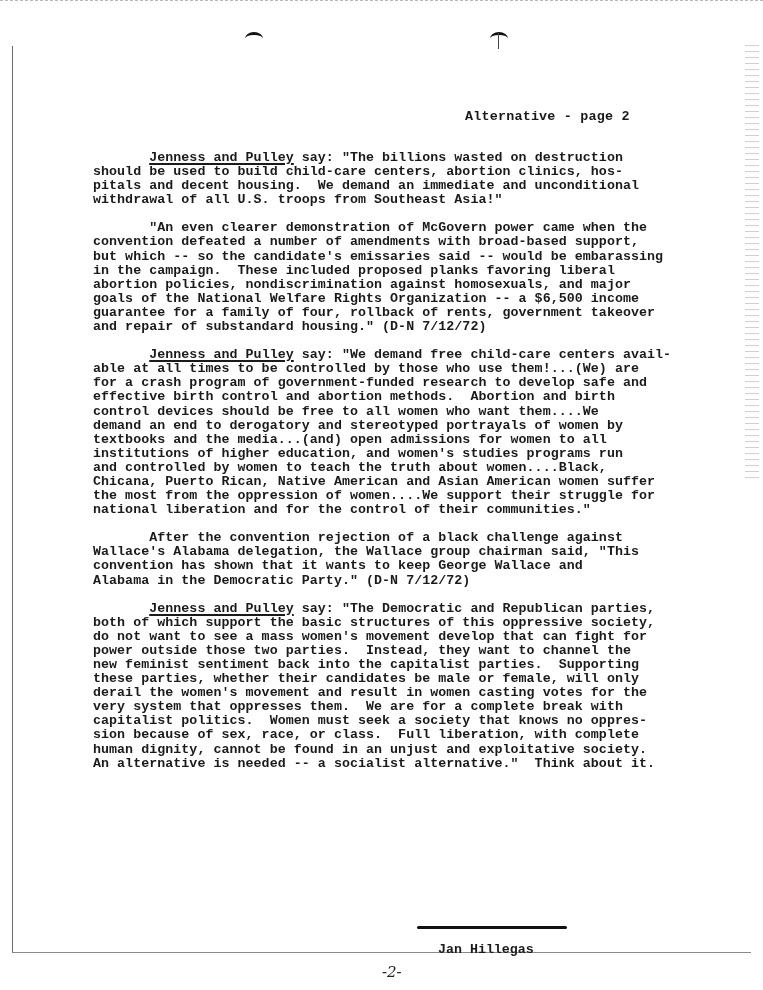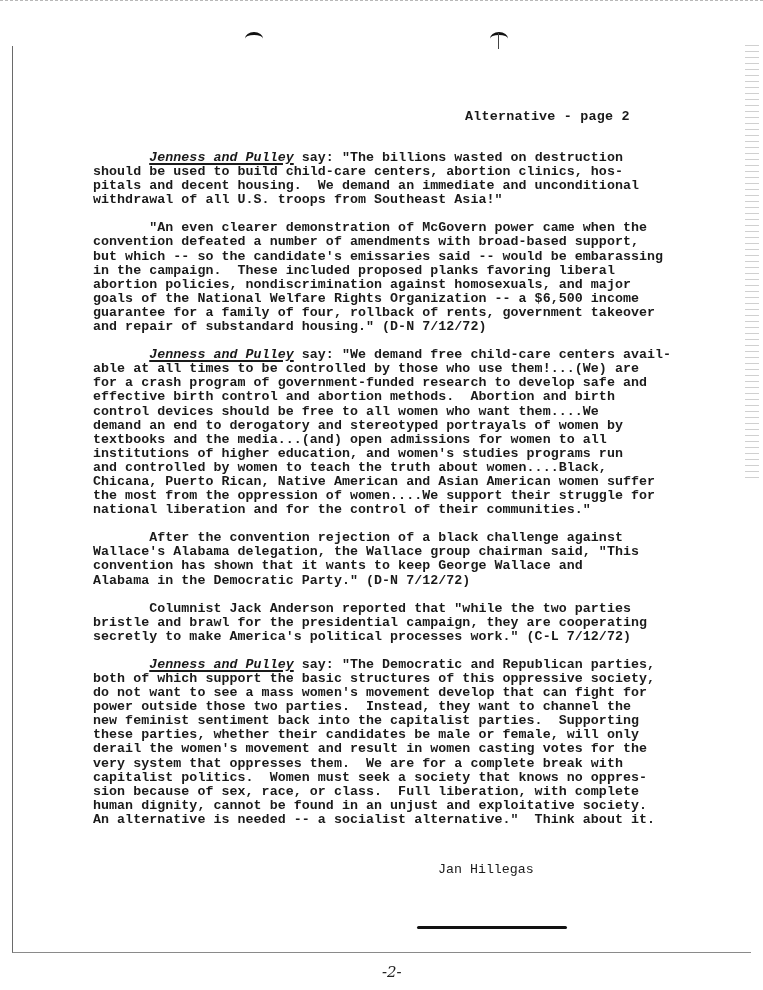--- a/index.html
+++ b/index.html
@@ -34,24 +34,24 @@
     position: absolute; left: 465px; top: 109px;
     font-size: 13.4px; font-weight: bold; letter-spacing: 0.2px; text-align: right;
   }
   .doc-body {
     position: absolute; left: 93px; top: 151px; width: 630px;
   }
   .para {
     font-size: 13.3px; line-height: 14.1px; font-weight: bold;
     white-space: pre; margin: 0 0 14px 0; letter-spacing: 0.05px;
   }
-  .para .ul { text-decoration: underline; text-decoration-thickness: 1.5px; text-underline-offset: 2px; font-style: italic; }
+  .para .ul { text-decoration: underline; text-decoration-thickness: 1.5px; text-underline-offset: 2px; }
   .signature {
-    position: absolute; left: 438px; top: 862px;
-    font-size: 13.3px; font-weight: normal;
+    position: absolute; left: 438px; top: 942px;
+    font-size: 13.3px; font-weight: bold;
   }
   .sig-line {
     position: absolute; left: 417px; top: 926px; width: 150px; height: 3px;
     background: #111; border-radius: 2px;
   }
   .page-number {
     position: absolute; left: 382px; top: 963px;
     font-family: "DejaVu Serif", serif; font-size: 15px; font-style: italic; color: #222;
   }
 </style>
@@ -88,23 +88,20 @@
 textbooks and the media...(and) open admissions for women to all
 institutions of higher education, and women's studies programs run
 and controlled by women to teach the truth about women....Black,
 Chicana, Puerto Rican, Native American and Asian American women suffer
 the most from the oppression of women....We support their struggle for
 national liberation and for the control of their communities."</div>
     <div class="para">       After the convention rejection of a black challenge against
 Wallace's Alabama delegation, the Wallace group chairman said, "This
 convention has shown that it wants to keep George Wallace and
 Alabama in the Democratic Party." (D-N 7/12/72)</div>
-    <div class="para">       Columnist Jack Anderson reported that "while the two parties
-bristle and brawl for the presidential campaign, they are cooperating
-secretly to make America's political processes work." (C-L 7/12/72)</div>
     <div class="para">       <span class="ul">Jenness and Pulley</span> say: "The Democratic and Republican parties,
 both of which support the basic structures of this oppressive society,
 do not want to see a mass women's movement develop that can fight for
 power outside those two parties.  Instead, they want to channel the
 new feminist sentiment back into the capitalist parties.  Supporting
 these parties, whether their candidates be male or female, will only
 derail the women's movement and result in women casting votes for the
 very system that oppresses them.  We are for a complete break with
 capitalist politics.  Women must seek a society that knows no oppres-
 sion because of sex, race, or class.  Full liberation, with complete

